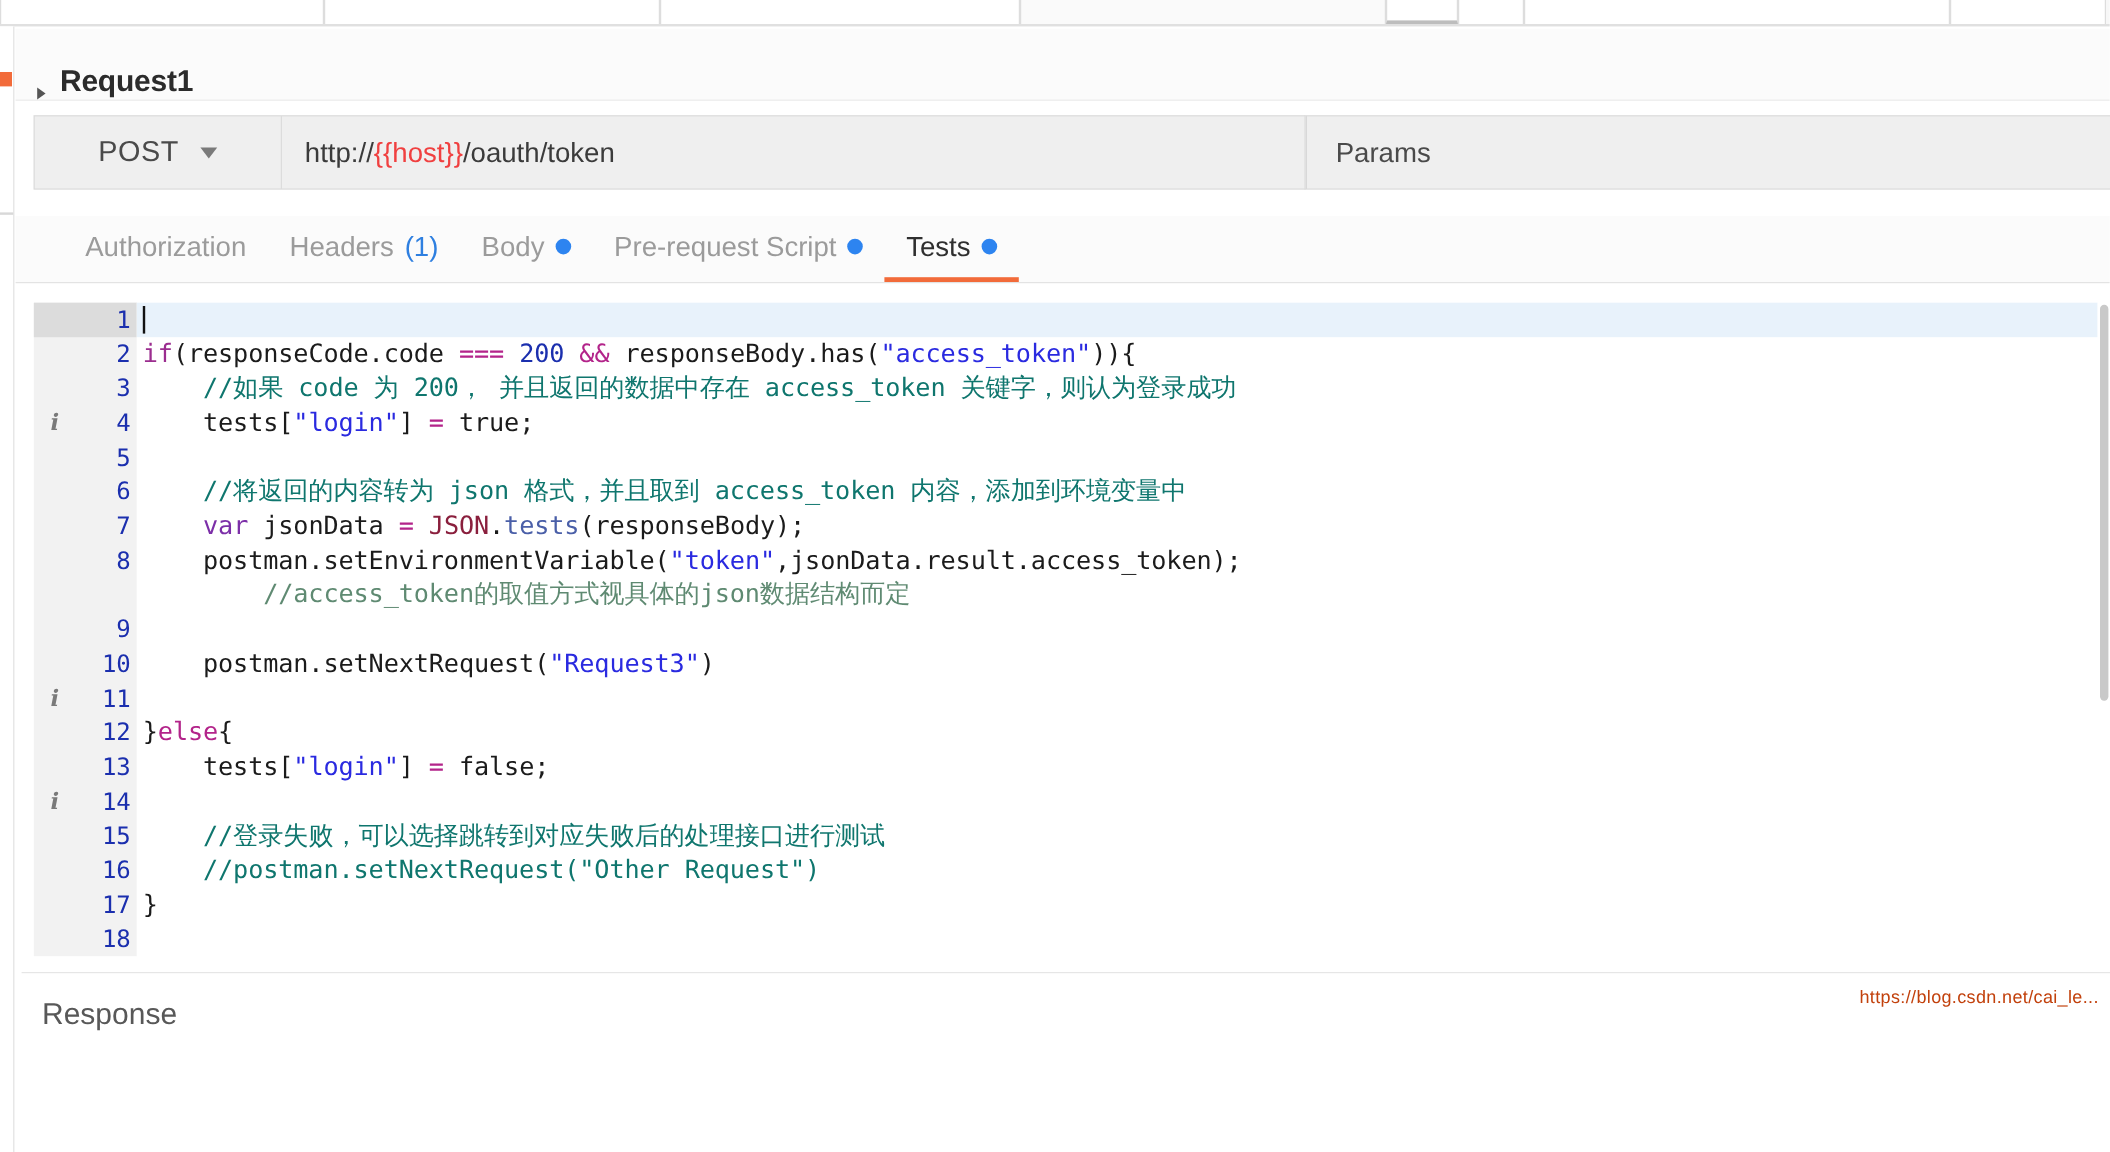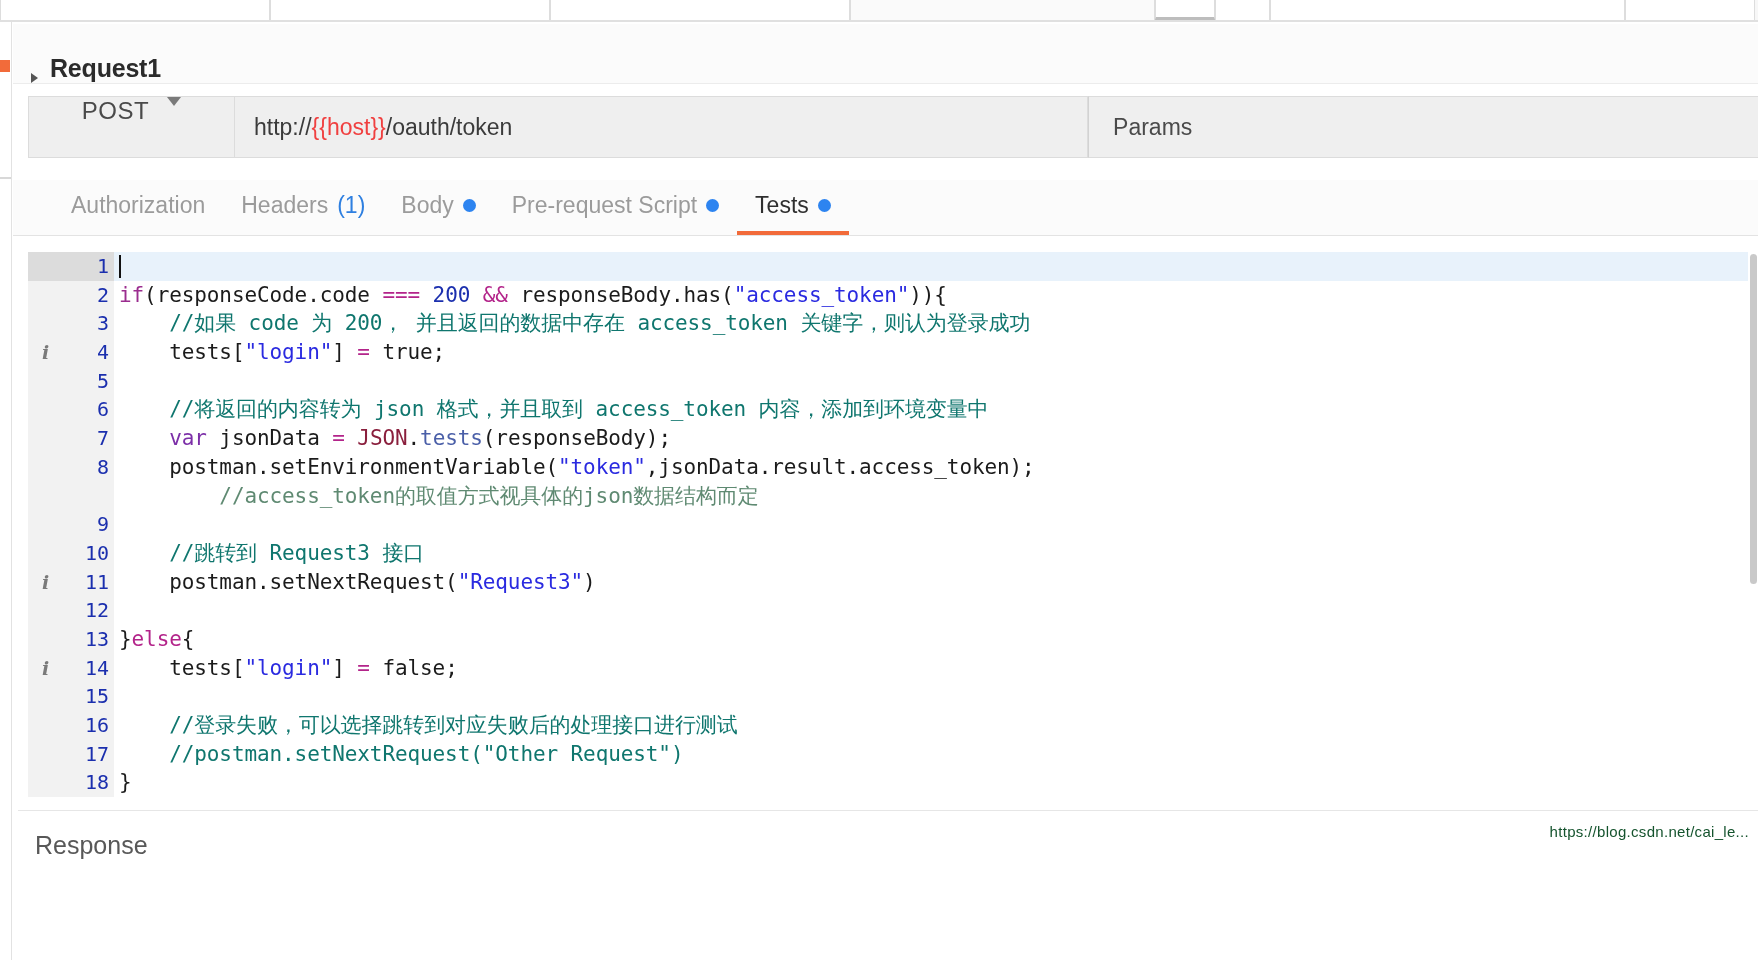--- a/index.html
+++ b/index.html
@@ -92,20 +92,21 @@
     width: 1740px; height: 62px;
     display: flex;
     align-items: stretch;
   }
   #method-box {
     width: 207px;
     background: #efefef;
     border: 1px solid #dcdcdc;
     box-sizing: border-box;
     display: flex;
+    align-items: center;
     justify-content: center;
     gap: 18px;
   }
   #method-label {
     font-size: 24px;
     color: #4a4a4a;
     letter-spacing: 0.5px;
   }
   #method-caret {
     width: 0; height: 0;
@@ -259,21 +260,21 @@
     background: #111;
   }
   .cline {
     position: relative;
     height: 28.7px;
     white-space: pre;
     color: #1b1b1b;
     padding-left: 5px;
     box-sizing: border-box;
     display: flex;
-    align-items: center;
+    align-items: flex-end;
     letter-spacing: -0.1px;
   }
   .cline.wrapped { color: #5f8a72; }
   .kw  { color: #9b2d8f; }
   .kw2 { color: #7c2fa8; }
   .op  { color: #b3248a; }
   .num { color: #1b2fae; }
   .str { color: #2a2ae0; }
   .com { color: #0f766e; }
   .cls { color: #8a1f3d; }
@@ -306,21 +307,21 @@
   #response-label {
     position: absolute;
     left: 17px; top: 20px;
     font-size: 25px;
     color: #585858;
   }
   #watermark {
     position: absolute;
     right: 14px; top: 12px;
     font-size: 15px;
-    color: #14532d;
+    color: #c2410c;
     letter-spacing: 0.3px;
   }
   #page-hscroll {
     position: absolute;
     left: 13px; bottom: 0;
     width: 1745px; height: 8px;
     background: #ffffff;
   }
 </style>
 </head>
@@ -452,21 +453,20 @@
   <div class="cline"></div>
       <div class="cline"><span class="kw">if</span><span>(responseCode.code </span><span class="op">===</span><span> </span><span class="num">200</span><span> </span><span class="op">&amp;&amp;</span><span> responseBody.has(</span><span class="str">"access_token"</span><span>)){</span></div>
       <div class="cline"><span class="com">    //如果 code 为 200， 并且返回的数据中存在 access_token 关键字，则认为登录成功</span></div>
       <div class="cline"><span>    tests[</span><span class="str">"login"</span><span>] </span><span class="op">=</span><span> true;</span></div>
       <div class="cline"></div>
       <div class="cline"><span class="com">    //将返回的内容转为 json 格式，并且取到 access_token 内容，添加到环境变量中</span></div>
       <div class="cline"><span>    </span><span class="kw2">var</span><span> jsonData </span><span class="op">=</span><span> </span><span class="cls">JSON</span><span>.</span><span class="fn">tests</span><span>(responseBody);</span></div>
       <div class="cline"><span>    postman.setEnvironmentVariable(</span><span class="str">"token"</span><span>,jsonData.result.access_token);</span></div>
       <div class="cline wrapped">        //access_token的取值方式视具体的json数据结构而定</div>
       <div class="cline"></div>
-      <div class="cline"><span class="com">    //跳转到 Request3 接口</span></div>
       <div class="cline"><span>    postman.setNextRequest(</span><span class="str">"Request3"</span><span>)</span></div>
       <div class="cline"></div>
       <div class="cline"><span>}</span><span class="op">else</span><span>{</span></div>
       <div class="cline"><span>    tests[</span><span class="str">"login"</span><span>] </span><span class="op">=</span><span> false;</span></div>
       <div class="cline"></div>
       <div class="cline"><span class="com">    //登录失败，可以选择跳转到对应失败后的处理接口进行测试</span></div>
       <div class="cline"><span class="com">    //postman.setNextRequest("Other Request")</span></div>
       <div class="cline"><span>}</span></div>
     </div>
   <div id="editor-vscroll">

